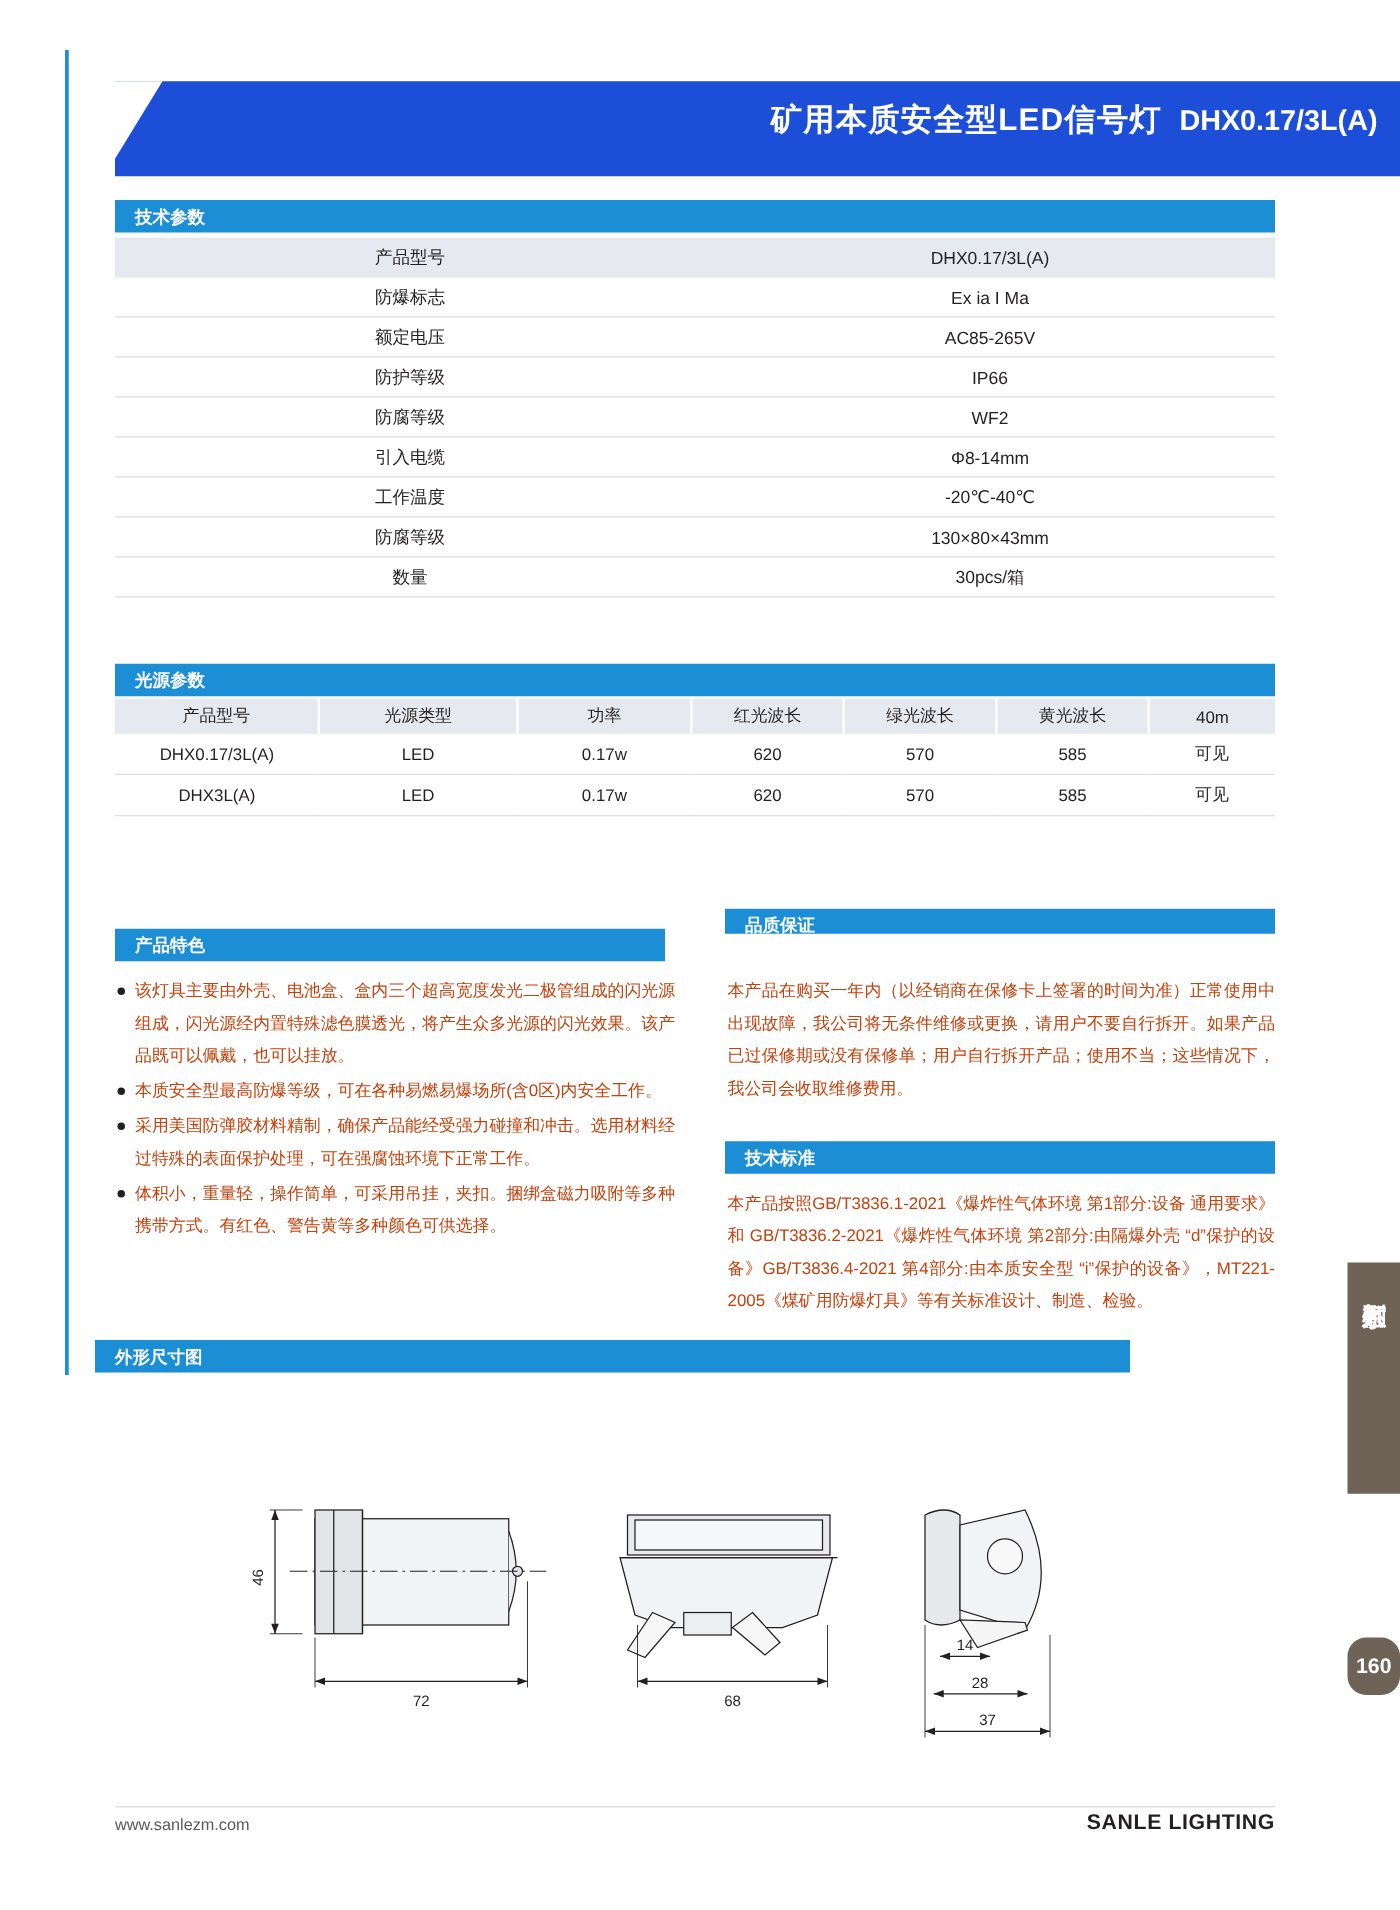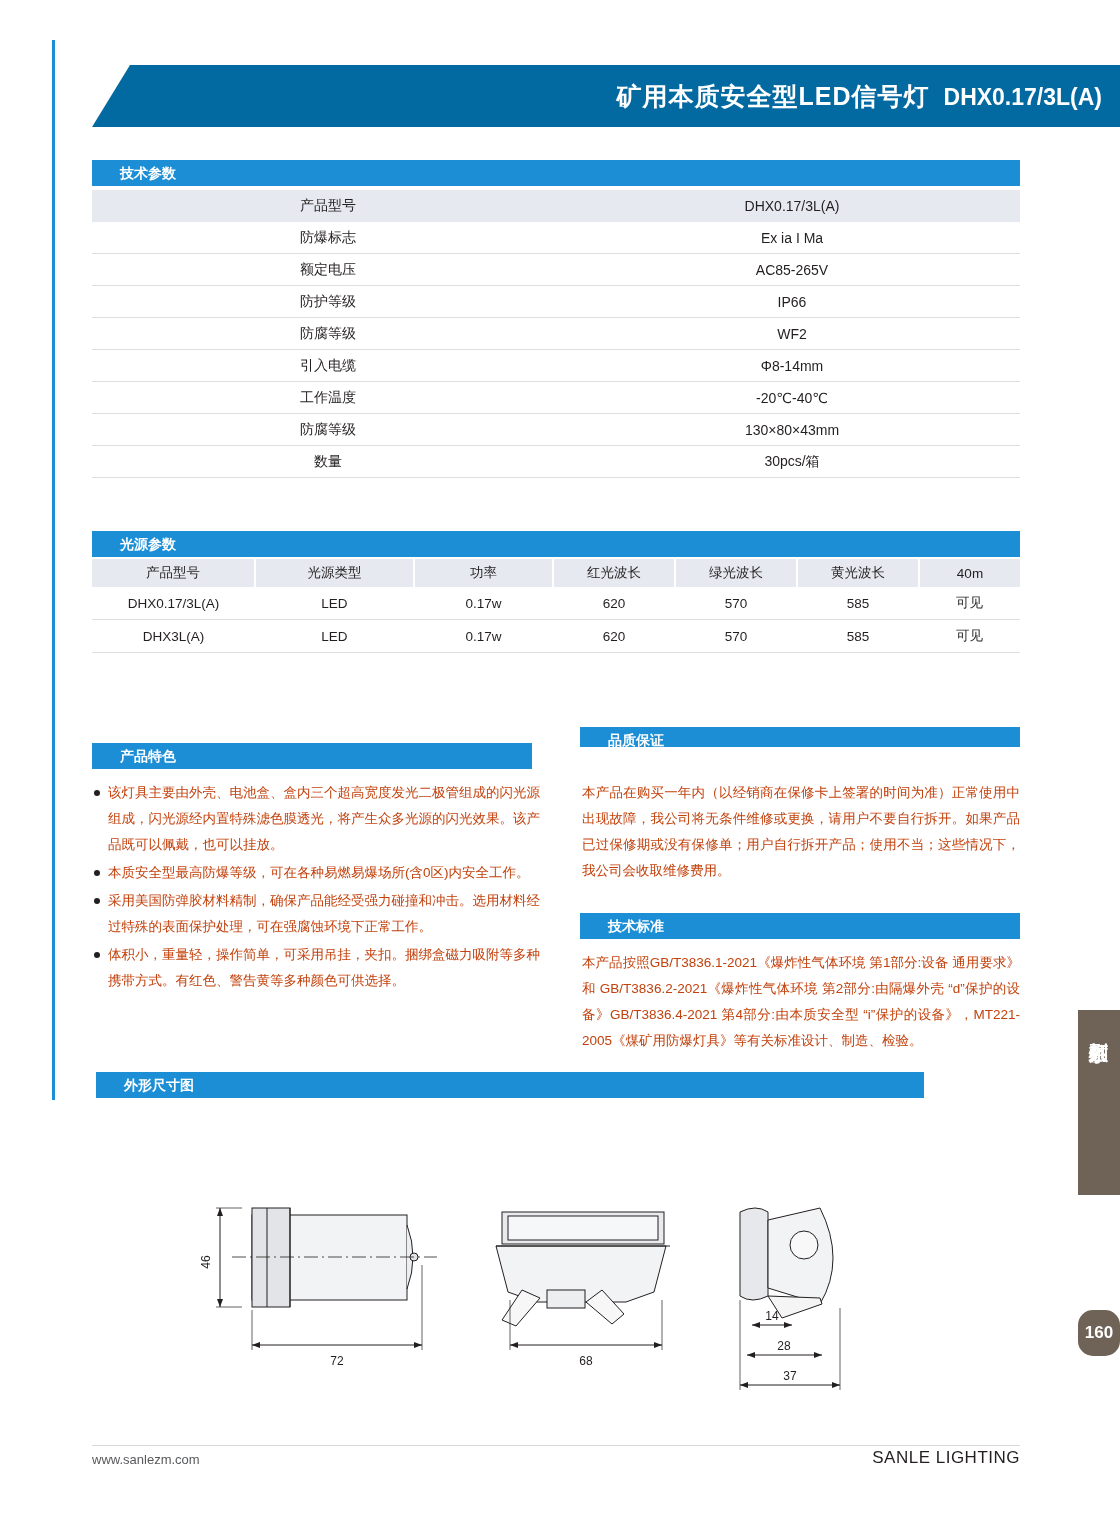--- a/index.html
+++ b/index.html
@@ -5,36 +5,36 @@
   html,body{margin:0;padding:0;}
   body{
     width:1120px;height:1528px;position:relative;background:#ffffff;
     font-family:"Liberation Sans","DejaVu Sans",sans-serif;
     color:#231f20;overflow:hidden;
   }
   
   .left-rule{position:absolute;left:52px;top:40px;width:3px;height:1060px;background:#1b8ed6;}
   
   .header{
-    position:absolute;left:92px;top:65px;width:1028px;height:62px;
-    background:#0369a1;
+    position:absolute;left:92px;top:65px;width:1028px;height:76px;
+    background:#1d4ed8;
   }
   .header-notch{
     position:absolute;left:92px;top:65px;width:0;height:0;
     border-top:62px solid #ffffff;border-right:38px solid transparent;
   }
   .header-title{
     position:absolute;right:18px;top:0;height:62px;line-height:62px;
     color:#ffffff;font-size:25px;font-weight:bold;letter-spacing:1px;white-space:nowrap;
   }
   .header-model{font-size:23px;margin-left:14px;letter-spacing:0;}
   
   .secbar{
     position:absolute;background:#1b8ed6;color:#fff;font-weight:bold;
-    font-size:14px;line-height:26px;padding-left:28px;box-sizing:border-box;
+    font-size:14px;line-height:26px;padding-left:16px;box-sizing:border-box;
   }
   
   .spec{
     position:absolute;left:92px;top:190px;width:928px;
     border-collapse:collapse;font-size:14px;
   }
   .spec td{height:29px;border-bottom:1px solid #dcdde1;vertical-align:middle;}
   .spec .k{width:470px;text-align:center;color:#231f20;}
   .spec .v{text-align:center;color:#231f20;}
   .spec tr.alt td{background:#e7e9f0;border-bottom:1px solid #e7e9f0;}
@@ -63,21 +63,21 @@
     color:#fff;font-weight:bold;font-size:19px;text-align:center;
     padding-top:18px;box-sizing:border-box;line-height:33px;
   }
   .page-box{
     position:absolute;right:0;top:1310px;width:42px;height:46px;background:#6f6257;
     color:#fff;font-weight:bold;font-size:17px;text-align:center;line-height:46px;border-radius:15px;
   }
   
   .footer-line{position:absolute;left:92px;top:1445px;width:928px;height:1px;background:#d8d9dd;}
   .footer-url{position:absolute;left:92px;top:1452px;font-size:13px;color:#58595b;}
-  .footer-brand{position:absolute;right:100px;top:1448px;font-size:17px;font-weight:normal;color:#231f20;letter-spacing:0.5px;}
+  .footer-brand{position:absolute;right:100px;top:1448px;font-size:17px;font-weight:bold;color:#231f20;letter-spacing:0.5px;}
   
   .draw-area{position:absolute;left:92px;top:1150px;width:928px;height:260px;}
   .dim-label{font-size:12px;fill:#231f20;font-family:"Liberation Sans",sans-serif;}
 </style>
 </head>
 <body>
 
 <div class="left-rule"></div>
 
 <div class="header">
@@ -174,21 +174,21 @@
   <li>采用美国防弹胶材料精制，确保产品能经受强力碰撞和冲击。选用材料经过特殊的表面保护处理，可在强腐蚀环境下正常工作。</li>
   <li>体积小，重量轻，操作简单，可采用吊挂，夹扣。捆绑盒磁力吸附等多种携带方式。有红色、警告黄等多种颜色可供选择。</li>
 </ul>
 
 <div class="secbar" style="left:580px;top:727px;width:440px;height:20px;">品质保证</div>
 <div class="body-text" style="position:absolute;left:582px;top:780px;width:438px;text-align:justify;">本产品在购买一年内（以经销商在保修卡上签署的时间为准）正常使用中出现故障，我公司将无条件维修或更换，请用户不要自行拆开。如果产品已过保修期或没有保修单；用户自行拆开产品；使用不当；这些情况下，我公司会收取维修费用。</div>
 
 <div class="secbar" style="left:580px;top:913px;width:440px;height:26px;">技术标准</div>
 <div class="body-text" style="position:absolute;left:582px;top:950px;width:438px;text-align:justify;">本产品按照GB/T3836.1-2021《爆炸性气体环境 第1部分:设备 通用要求》和 GB/T3836.2-2021《爆炸性气体环境 第2部分:由隔爆外壳 “d”保护的设备》GB/T3836.4-2021 第4部分:由本质安全型 “i”保护的设备》，MT221-2005《煤矿用防爆灯具》等有关标准设计、制造、检验。</div>
 
-<div class="secbar" style="left:96px;top:1072px;width:828px;height:26px;">外形尺寸图</div>
+<div class="secbar" style="left:76px;top:1072px;width:828px;height:26px;">外形尺寸图</div>
 
 <div class="draw-area">
   <svg width="928" height="260" viewBox="0 0 928 260" xmlns="http://www.w3.org/2000/svg">
     <g fill="none" stroke="#231f20" stroke-width="1">
 
       <rect x="160" y="65" width="155" height="85" fill="#f2f3f5"></rect>
       <rect x="160" y="58" width="38" height="99" fill="#e3e4e7"></rect>
       <path d="M315 75 q12 32 0 64" fill="#eceef0"></path>
       <line x1="198" y1="58" x2="198" y2="157"></line>
       <line x1="175" y1="58" x2="175" y2="157"></line>

